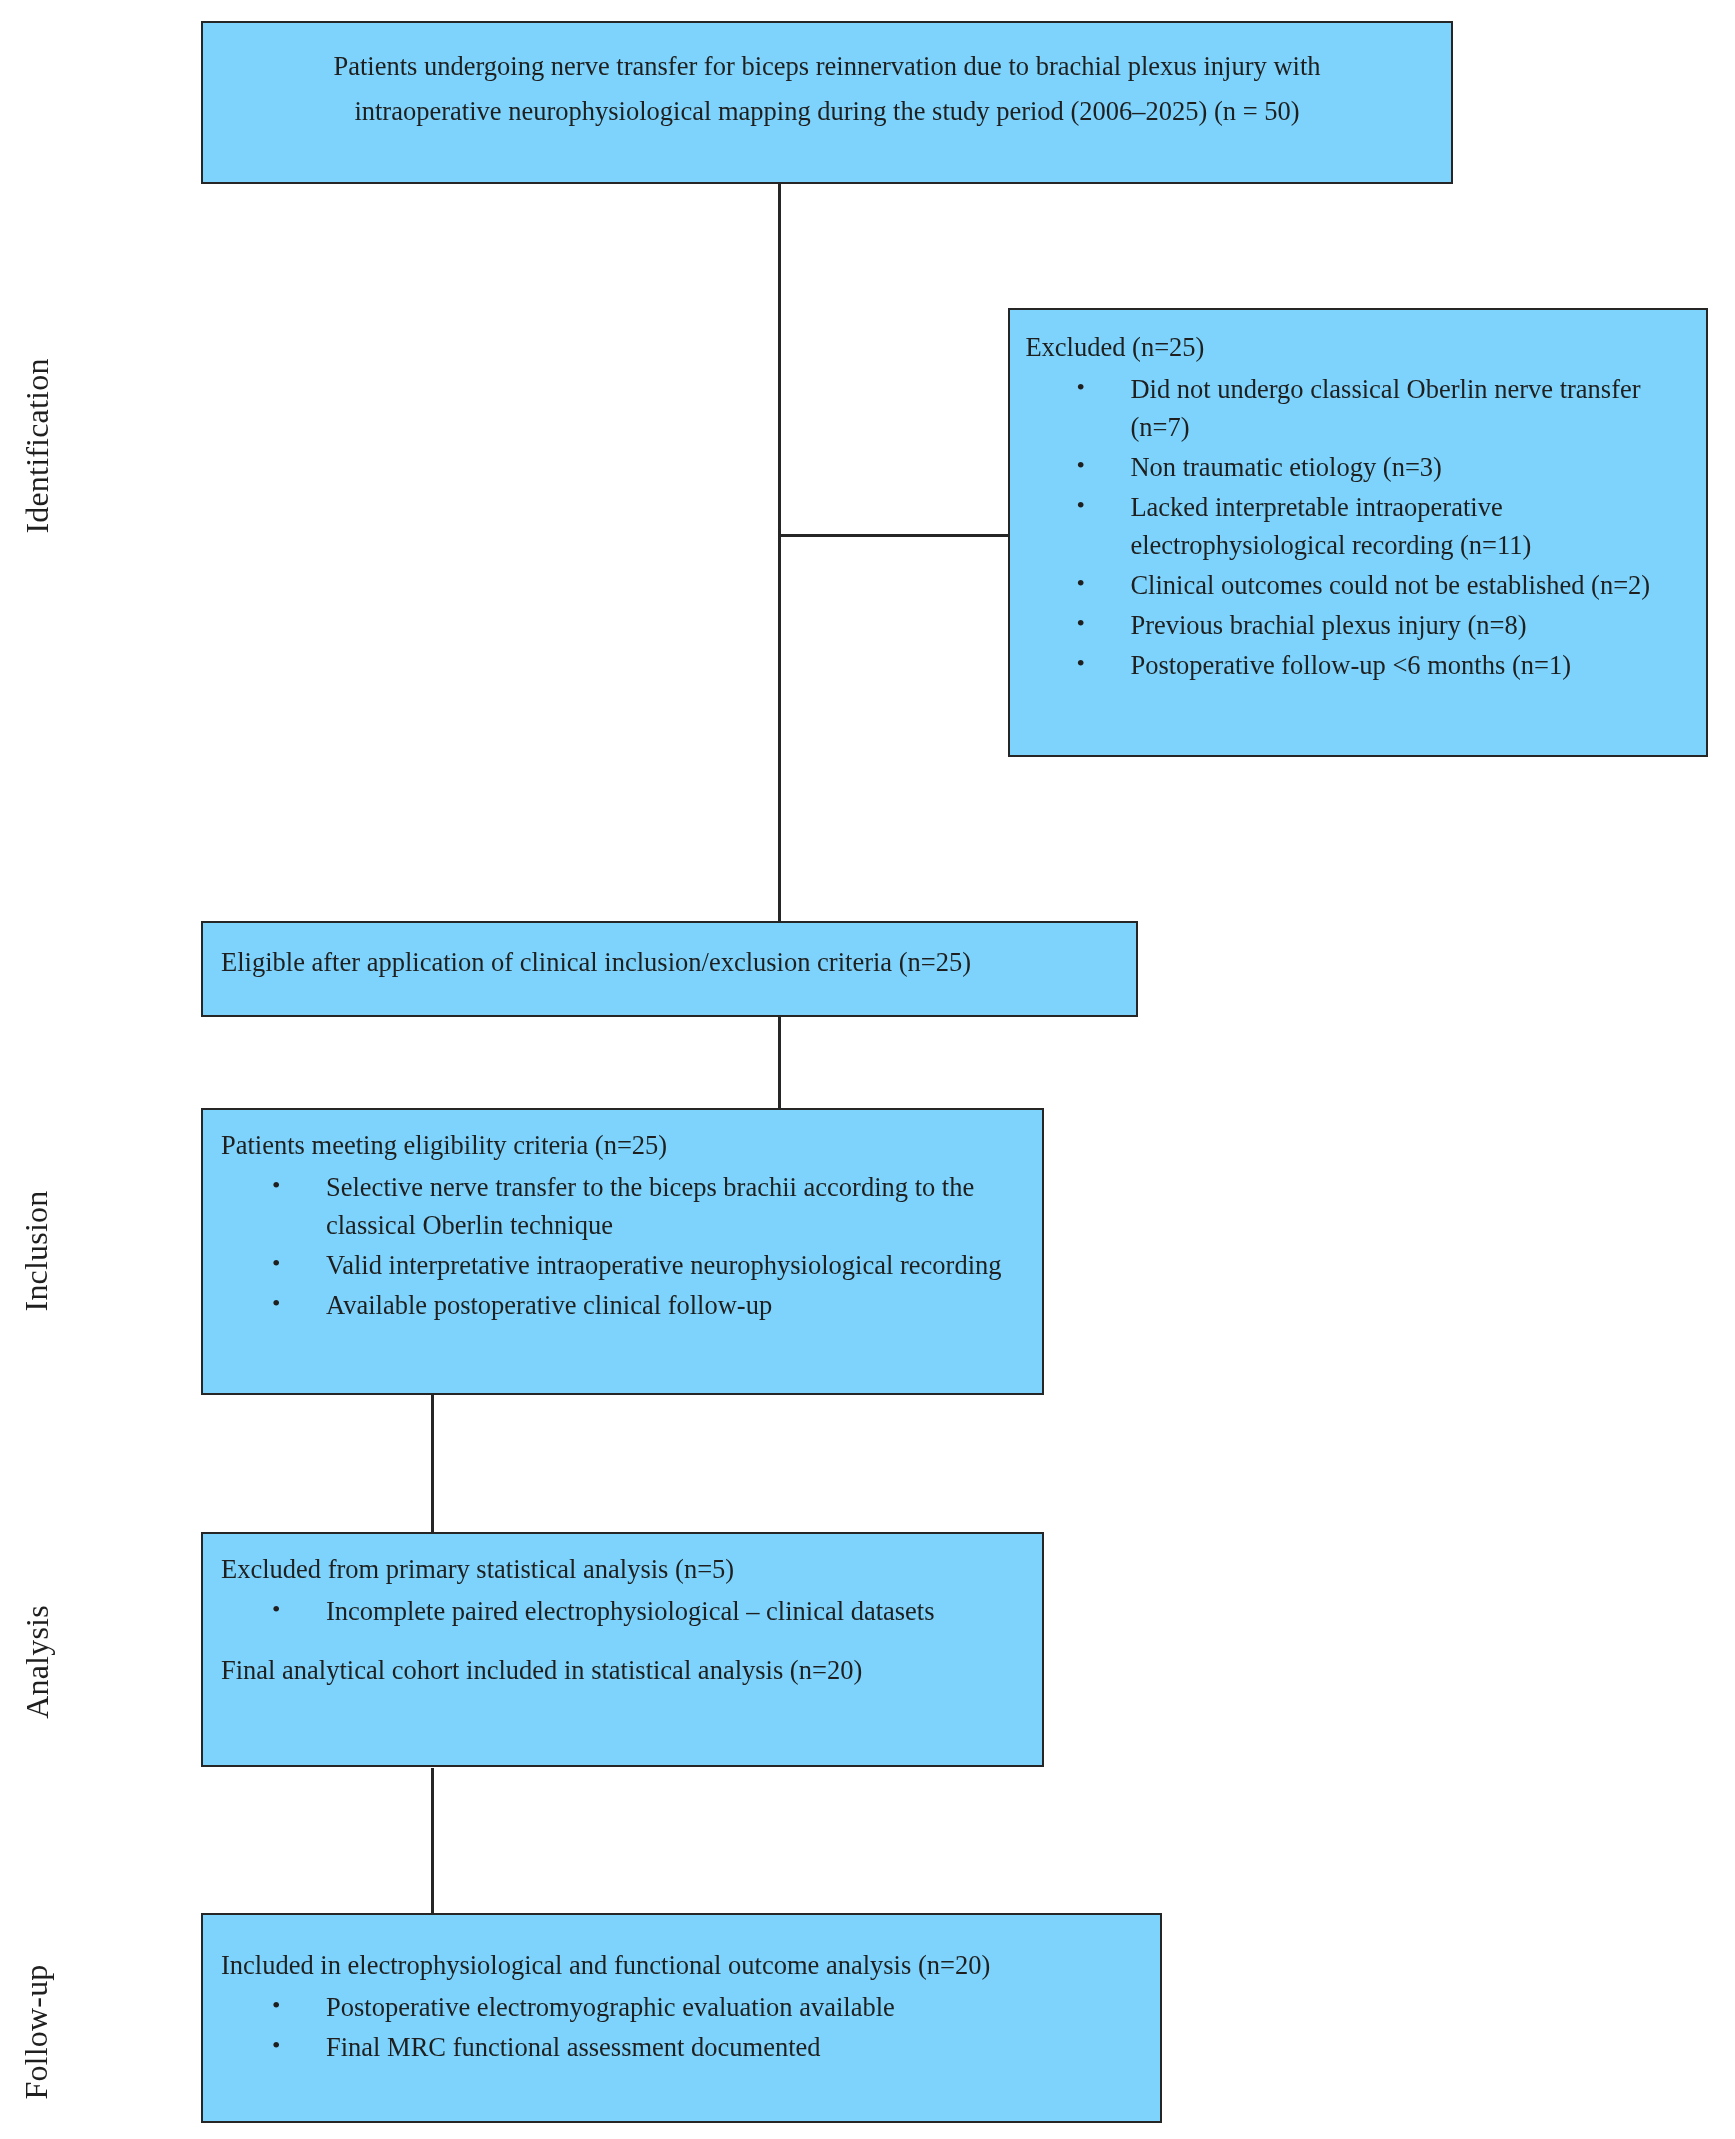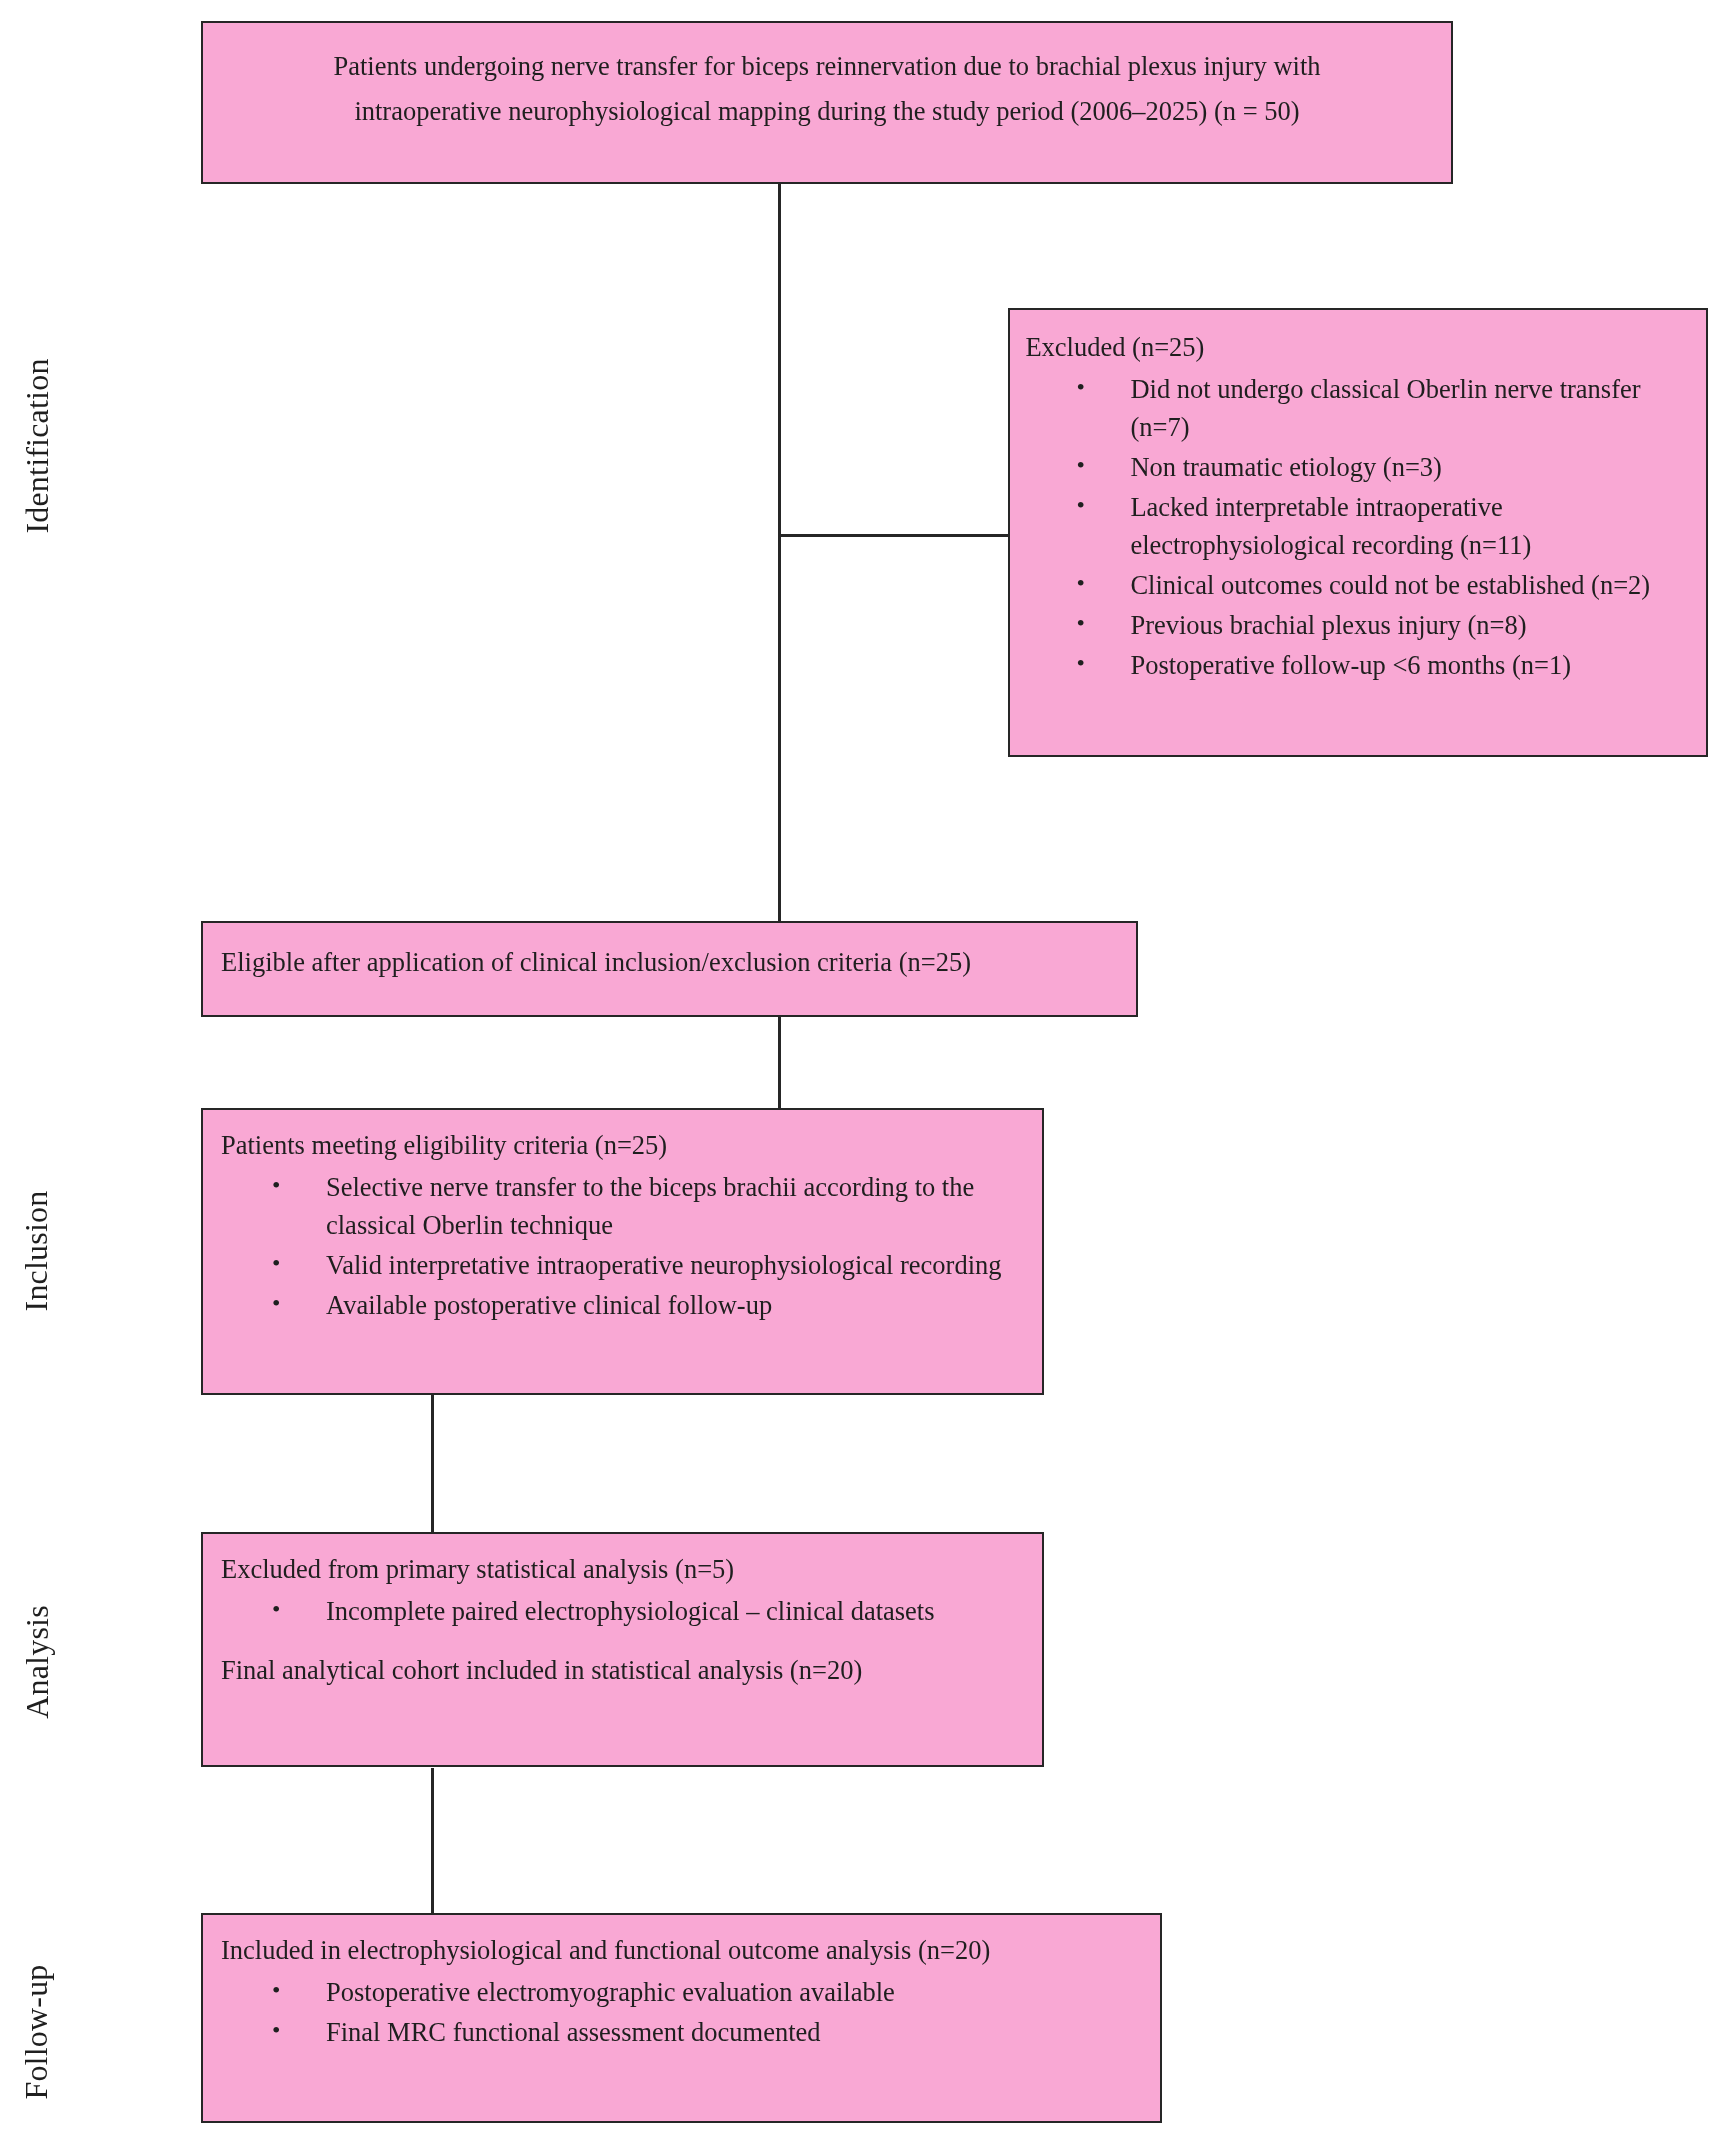--- a/index.html
+++ b/index.html
@@ -29,21 +29,21 @@
     color: #1f1f1f;
     text-align: center;
     line-height: 1;
   }
 
   
   .box {
     position: absolute;
     box-sizing: border-box;
     border: 2.6px solid #262626;
-    background: #f9a8d4;
+    background: #7dd3fc;
   }
   .box-inner {
     padding: 17px 20.5px 13.7px 20.5px;
     font-size: 26.5px;
     line-height: 1.42;
   }
   .box-centered .box-inner {
     text-align: center;
   }
   .box-title {
@@ -160,21 +160,21 @@
       <p class="box-title" style="margin-bottom:4.3px;">Excluded from primary statistical analysis (n=5)</p>
       <ul class="bullets">
         <li>Incomplete paired electrophysiological – clinical datasets</li>
       </ul>
       <div class="spacer-line"></div>
       <p class="box-title">Final analytical cohort included in statistical analysis (n=20)</p>
     </div>
   </div>
 
   <div class="box" style="left:201px; top:1913px; width:961px; height:210px;">
-    <div class="box-inner" style="padding:17px 13px 0 18px;">
+    <div class="box-inner" style="padding:32px 13px 0 18px;">
       <p class="box-title" style="margin-bottom:4.3px;">Included in electrophysiological and functional outcome analysis (n=20)</p>
       <ul class="bullets">
         <li>Postoperative electromyographic evaluation available</li>
         <li>Final MRC functional assessment documented</li>
       </ul>
     </div>
   </div>
 
 </div>
 

